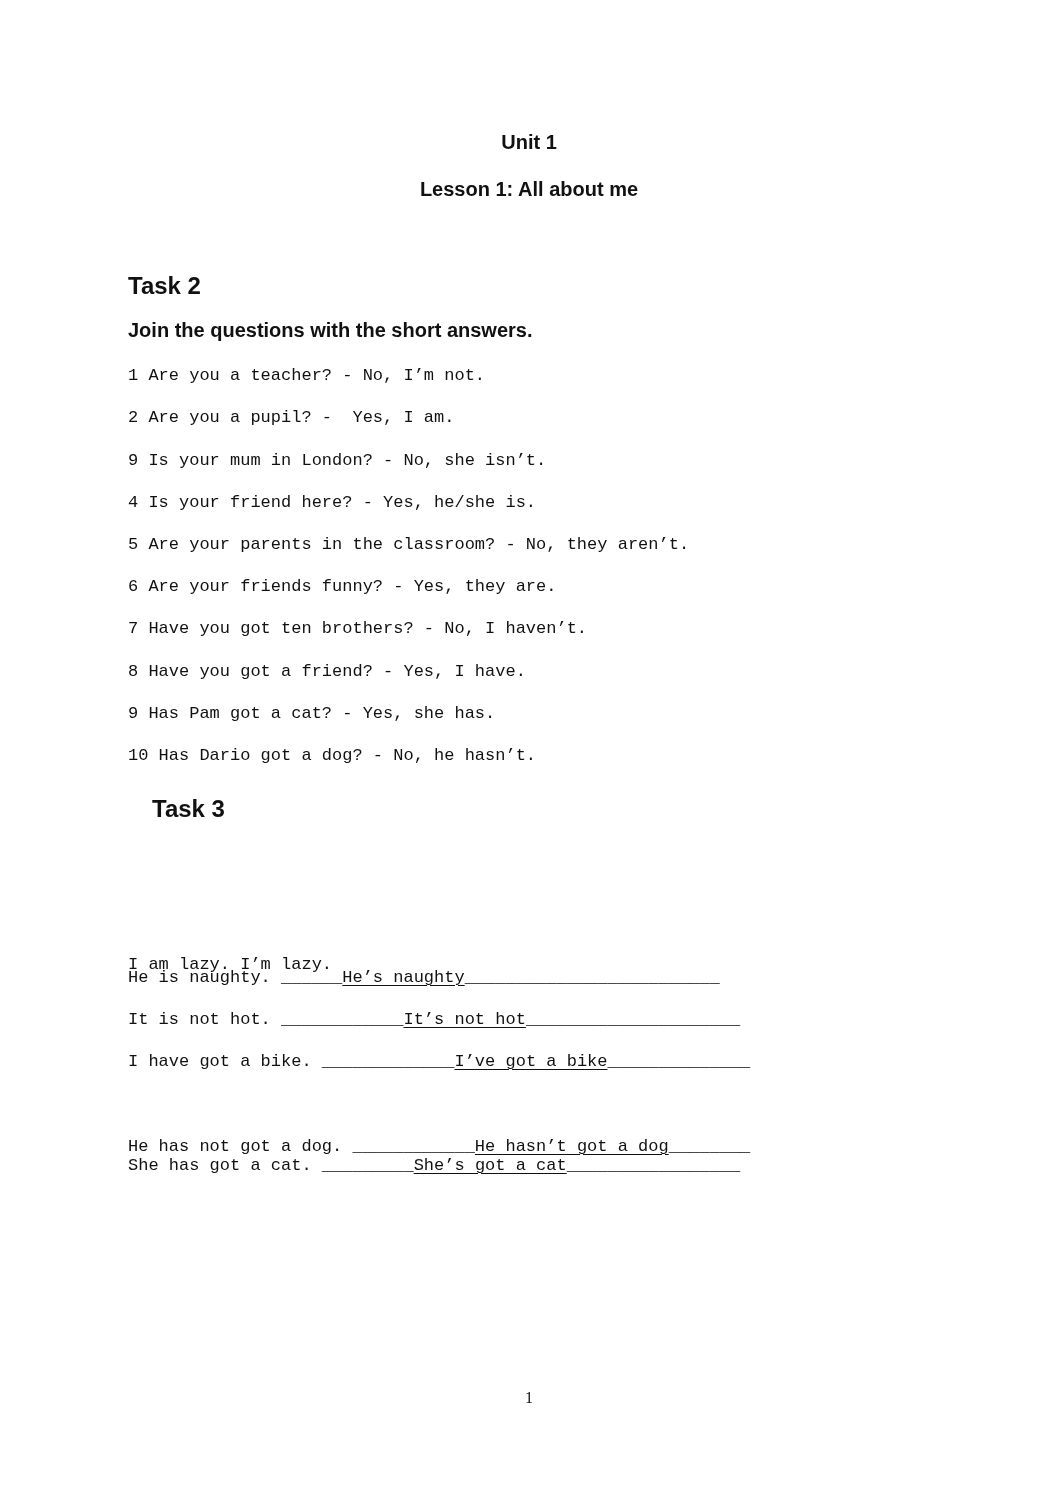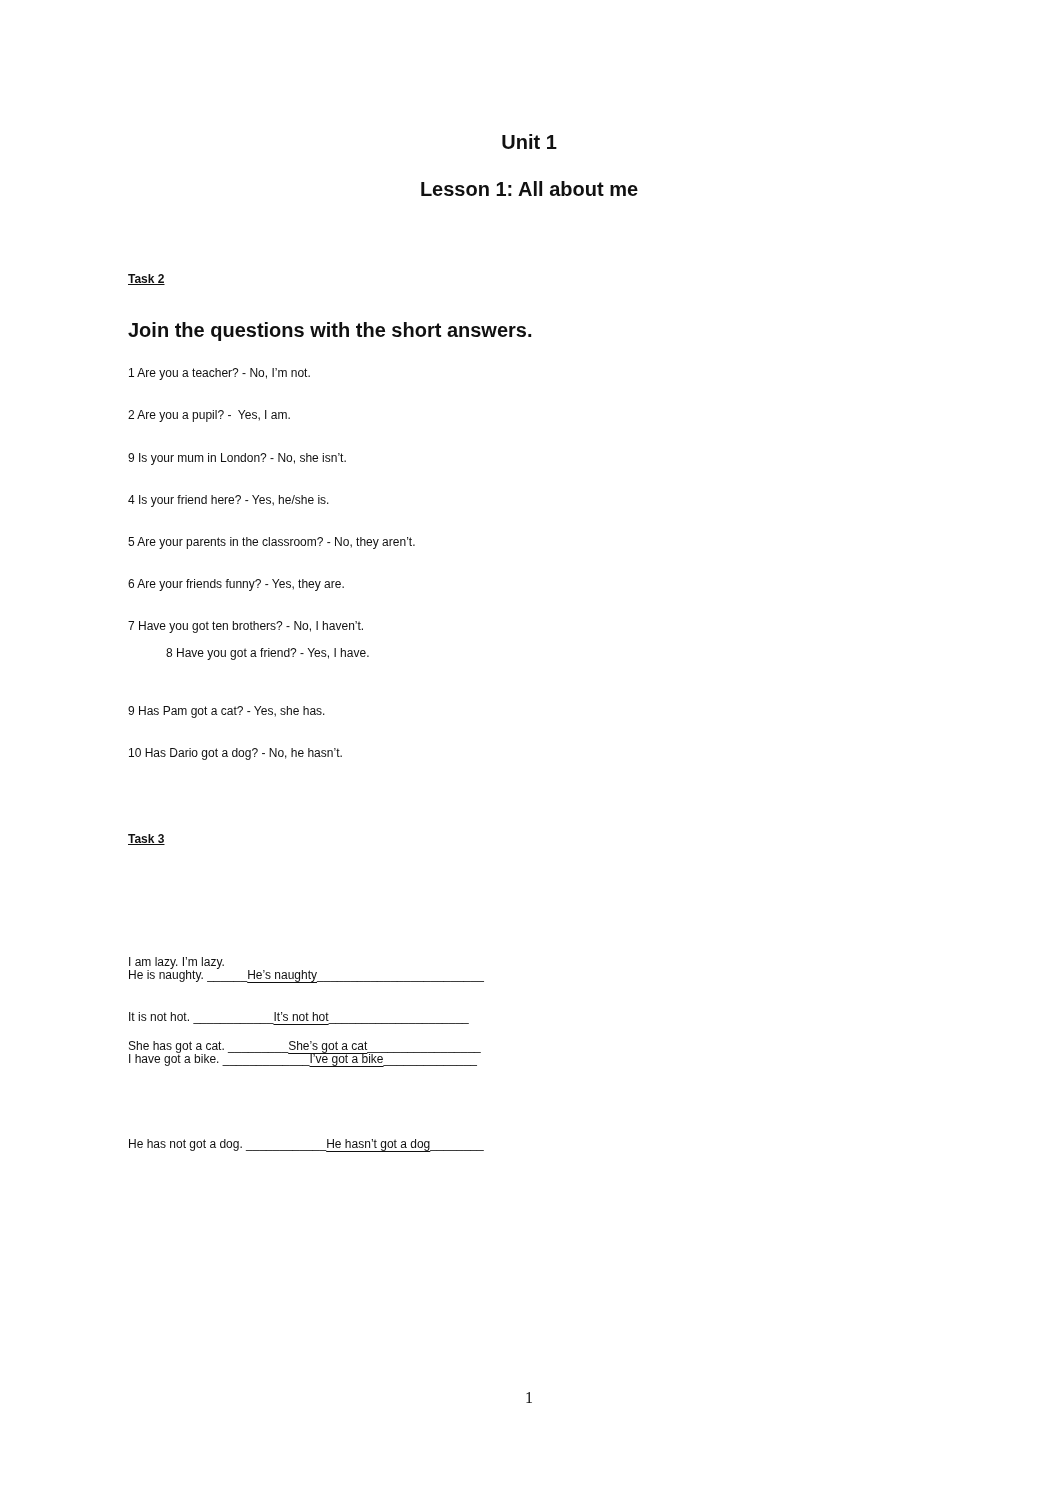--- a/index.html
+++ b/index.html
@@ -1,23 +1,23 @@
 <!DOCTYPE html>
 <html><head>
   <meta charset="utf-8">
   <style>
     html, body { margin: 0; padding: 0; background: #ffffff; }
     body { width: 1058px; height: 1497px; position: relative; overflow: hidden;
            font-family: "Liberation Sans", "DejaVu Sans", sans-serif; color: #111; }
     .page { position: absolute; left: 0; top: 0; width: 940px; height: 1497px; }
     .center { position: absolute; left: 0; width: 1058px; text-align: center; font-weight: bold; font-size: 20px; }
     .abs { position: absolute; left: 128px; white-space: pre; }
-    .h-task { font-weight: bold; font-size: 12px; text-decoration: underline; }
+    .h-task { font-weight: bold; font-size: 24px; }
     .h-instr { font-weight: bold; font-size: 20px; }
-    .line { font-size: 12px; }
+    .line { font-size: 17px; font-family: Liberation Mono, monospace; }
     .blank { text-decoration: underline; text-underline-offset: 3px; text-decoration-thickness: 1px; }
     .pagenum { position: absolute; left: 0; width: 1058px; text-align: center; top: 1389px;
                font-family: "Liberation Serif", "DejaVu Serif", serif; font-size: 16px; }
   </style>
 </head>
 <body>
 
 <div class="page">
   <div class="center" style="top:131px;">Unit 1</div>
   <div class="center" style="top:178px;">Lesson 1: All about me</div>
@@ -26,31 +26,31 @@
   <div class="abs h-instr" style="top:319px;">Join the questions with the short answers.</div>
 
   <div>
     <div class="abs line" style="top:366px;">1 Are you a teacher? - No, I’m not.</div>
     <div class="abs line" style="top:408px;">2 Are you a pupil? -  Yes, I am.</div>
     <div class="abs line" style="top:451px;">9 Is your mum in London? - No, she isn’t.</div>
     <div class="abs line" style="top:493px;">4 Is your friend here? - Yes, he/she is.</div>
     <div class="abs line" style="top:535px;">5 Are your parents in the classroom? - No, they aren’t.</div>
     <div class="abs line" style="top:577px;">6 Are your friends funny? - Yes, they are.</div>
     <div class="abs line" style="top:619px;">7 Have you got ten brothers? - No, I haven’t.</div>
-    <div class="abs line" style="top:646px;margin-left:38px;">8 Have you got a friend? - Yes, I have.</div>
+    <div class="abs line" style="top:662px;">8 Have you got a friend? - Yes, I have.</div>
     <div class="abs line" style="top:704px;">9 Has Pam got a cat? - Yes, she has.</div>
     <div class="abs line" style="top:746px;">10 Has Dario got a dog? - No, he hasn’t.</div>
   </div>
 
-  <div class="abs h-task" style="top:832px;">Task 3</div>
+  <div class="abs h-task" style="top:795px;margin-left:24px;">Task 3</div>
 
   <div class="abs line" style="top:926px;margin-top:29px;">I am lazy. I’m lazy.</div>
 
   <div>
     <div class="abs line" style="top:968px;"><span>He is naughty. </span><span>______</span><span class="blank">He’s naughty</span><span>_________________________</span></div>
     <div class="abs line" style="top:1010px;"><span>It is not hot. </span><span>____________</span><span class="blank">It’s not hot</span><span>_____________________</span></div>
     <div class="abs line" style="top:1052px;"><span>I have got a bike. </span><span>_____________</span><span class="blank">I’ve got a bike</span><span>______________</span></div>
-    <div class="abs line" style="top:1039px;"><span>She has got a cat. </span><span>_________</span><span class="blank">She’s got a cat</span><span>_________________</span></div>
+    <div class="abs line" style="top:1156px;"><span>She has got a cat. </span><span>_________</span><span class="blank">She’s got a cat</span><span>_________________</span></div>
     <div class="abs line" style="top:1137px;"><span>He has not got a dog. </span><span>____________</span><span class="blank">He hasn’t got a dog</span><span>________</span></div>
   </div>
 
   <div class="pagenum">1</div>
 </div>
 
 </body></html>

